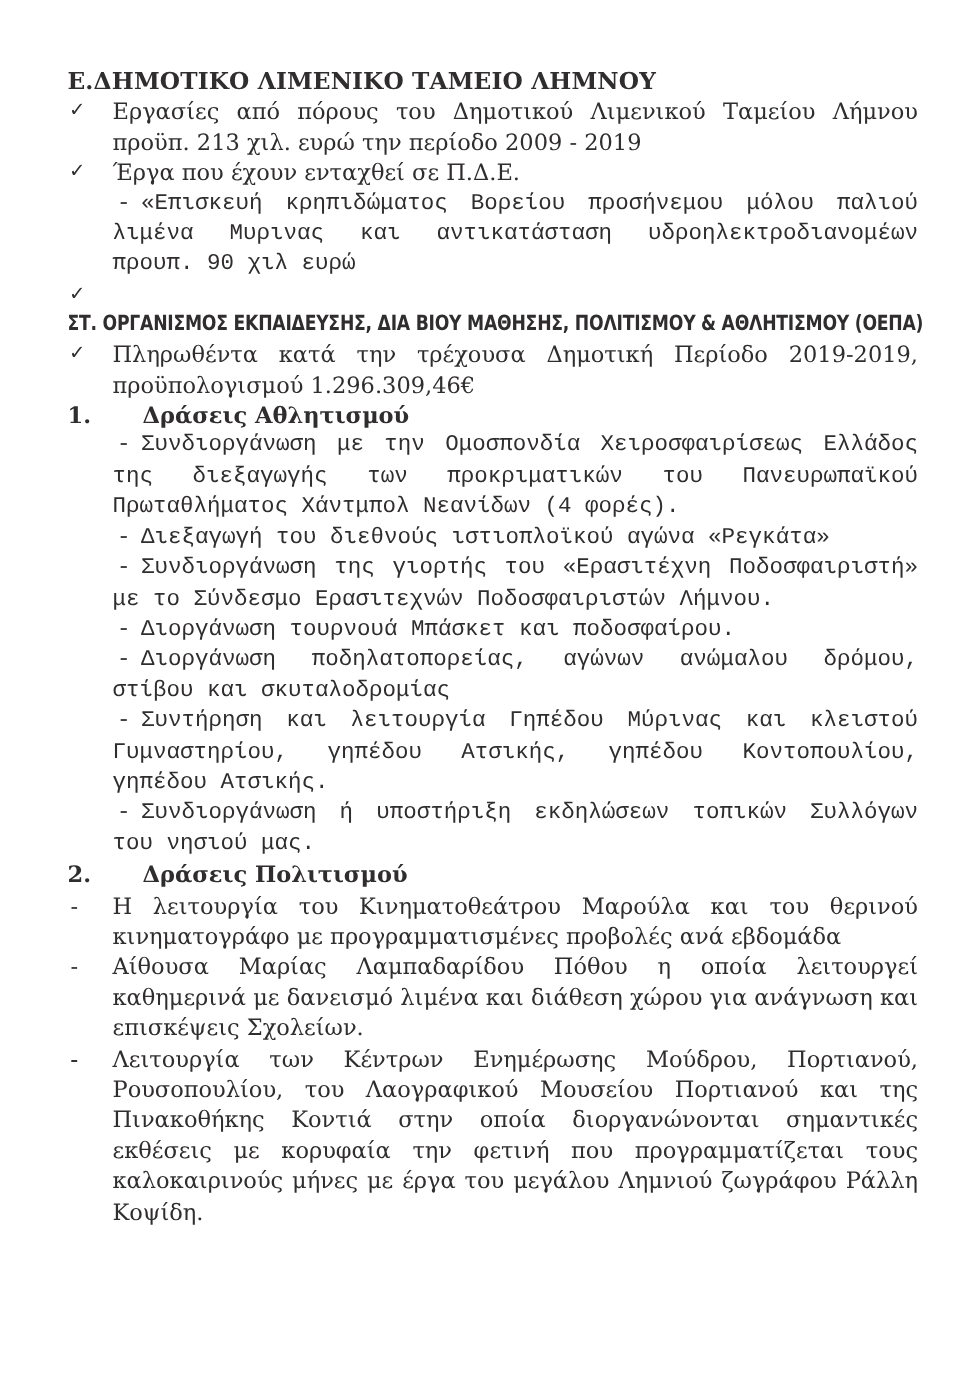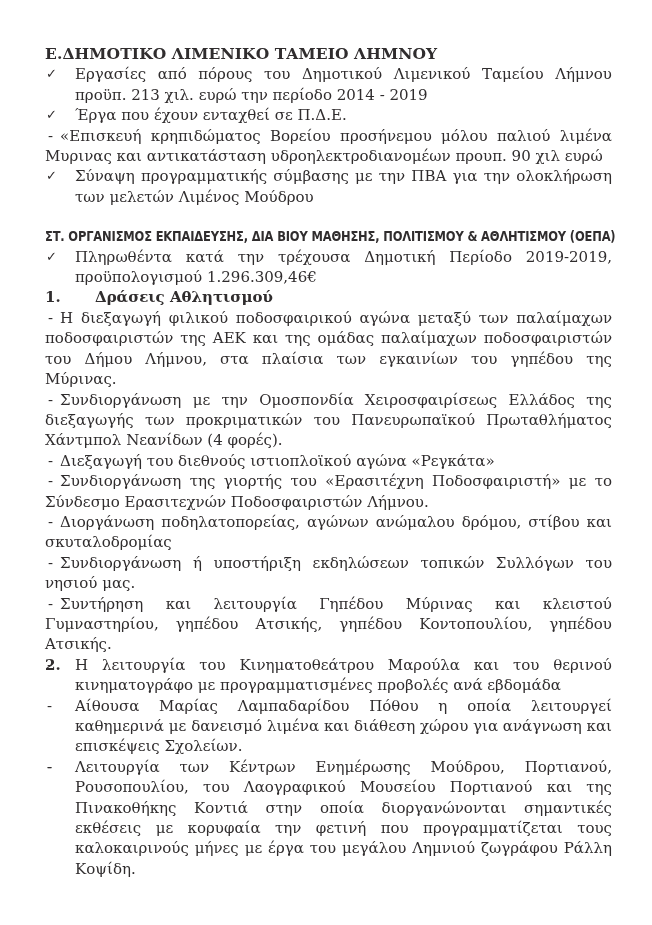--- a/index.html
+++ b/index.html
@@ -33,48 +33,48 @@
   }
   .item { text-align: justify; }
   .check-item { position: relative; padding-left: 30px; }
   .check-item .check-marker {
     position: absolute;
     left: 1px;
     top: 0;
     font-family: "DejaVu Sans", sans-serif;
     font-size: 13px;
   }
-  .dash-indented { text-indent: 3px; }
+  .dash-indented { margin-left: 30px; text-indent: 3px; font-family: Liberation Mono, monospace; }
   .dash-indented .inline-dash { margin-right: 7px; }
   .dash-margin { position: relative; padding-left: 30px; }
   .dash-margin .dash-left { position: absolute; left: 2px; top: 0; }
   .numbered-heading { position: relative; padding-left: 50px; font-weight: bold; }
   .numbered-heading .item-number { position: absolute; left: 0; top: 0; }
 </style>
 </head>
 <body>
 
 <div class="page">
     <section class="doc-section">
       <div class="section-title title-serif">Ε.ΔΗΜΟΤΙΚΟ ΛΙΜΕΝΙΚΟ ΤΑΜΕΙΟ ΛΗΜΝΟΥ</div>
-      <div class="item check-item"><span class="check-marker">✓</span><span class="item-text">Εργασίες από πόρους του Δημοτικού Λιμενικού Ταμείου Λήμνου προϋπ. 213 χιλ. ευρώ την περίοδο 2014 - 2019</span></div>
+      <div class="item check-item"><span class="check-marker">✓</span><span class="item-text">Εργασίες από πόρους του Δημοτικού Λιμενικού Ταμείου Λήμνου προϋπ. 213 χιλ. ευρώ την περίοδο 2009 - 2019</span></div>
       <div class="item check-item"><span class="check-marker">✓</span><span class="item-text">Έργα που έχουν ενταχθεί σε Π.Δ.Ε.</span></div>
       <div class="item dash-indented"><span class="inline-dash">-</span><span class="item-text">«Επισκευή κρηπιδώματος Βορείου προσήνεμου μόλου παλιού λιμένα Μυρινας και αντικατάσταση υδροηλεκτροδιανομέων προυπ. 90 χιλ ευρώ</span></div>
-      <div class="item check-item"><span class="check-marker">✓</span><span class="item-text">Σύναψη προγραμματικής σύμβασης με την ΠΒΑ για την ολοκλήρωση των με­λετών Λιμένος Μούδρου</span></div>
+      <div class="item check-item"><span class="check-marker">✓</span></div>
     </section>
     <section class="doc-section">
       <div class="section-title title-condensed">ΣΤ. ΟΡΓΑΝΙΣΜΟΣ ΕΚΠΑΙΔΕΥΣΗΣ, ΔΙΑ ΒΙΟΥ ΜΑΘΗΣΗΣ, ΠΟΛΙΤΙΣΜΟΥ &amp; ΑΘΛΗΤΙΣΜΟΥ (ΟΕΠΑ)</div>
       <div class="item check-item"><span class="check-marker">✓</span><span class="item-text">Πληρωθέντα κατά την τρέχουσα Δημοτική Περίοδο 2019-2019, προϋπολογι­σμού 1.296.309,46€</span></div>
       <div class="item numbered-heading"><span class="item-number">1.</span><span class="heading-label">Δράσεις Αθλητισμού</span></div>
-      <div class="item dash-indented"><span class="inline-dash">-</span><span class="item-text">Η διεξαγωγή φιλικού ποδοσφαιρικού αγώνα μεταξύ των παλαίμαχων πο­δοσφαιριστών της ΑΕΚ και της ομάδας παλαίμαχων ποδοσφαιριστών του Δήμου Λήμνου, στα πλαίσια των εγκαινίων του γηπέδου της Μύρινας.</span></div>
       <div class="item dash-indented"><span class="inline-dash">-</span><span class="item-text">Συνδιοργάνωση με την Ομοσπονδία Χειροσφαιρίσεως Ελλάδος της διεξα­γωγής των προκριματικών του Πανευρωπαϊκού Πρωταθλήματος Χάντμπολ Νεανίδων (4 φορές).</span></div>
       <div class="item dash-indented"><span class="inline-dash">-</span><span class="item-text">Διεξαγωγή του διεθνούς ιστιοπλοϊκού αγώνα «Ρεγκάτα»</span></div>
       <div class="item dash-indented"><span class="inline-dash">-</span><span class="item-text">Συνδιοργάνωση της γιορτής του «Ερασιτέχνη Ποδοσφαιριστή» με το Σύν­δεσμο Ερασιτεχνών Ποδοσφαιριστών Λήμνου.</span></div>
+      <div class="item dash-indented"><span class="inline-dash">-</span><span class="item-text">Διοργάνωση τουρνουά Μπάσκετ και ποδοσφαίρου.</span></div>
       <div class="item dash-indented"><span class="inline-dash">-</span><span class="item-text">Διοργάνωση ποδηλατοπορείας, αγώνων ανώμαλου δρόμου, στίβου και σκυταλοδρομίας</span></div>
+      <div class="item dash-indented"><span class="inline-dash">-</span><span class="item-text">Συντήρηση και λειτουργία Γηπέδου Μύρινας και κλειστού Γυμναστηρίου, γηπέδου Ατσικής, γηπέδου Κοντοπουλίου, γηπέδου Ατσικής.</span></div>
       <div class="item dash-indented"><span class="inline-dash">-</span><span class="item-text">Συνδιοργάνωση ή υποστήριξη εκδηλώσεων τοπικών Συλλόγων του νησιού μας.</span></div>
-      <div class="item dash-indented"><span class="inline-dash">-</span><span class="item-text">Συντήρηση και λειτουργία Γηπέδου Μύρινας και κλειστού Γυμναστηρίου, γηπέδου Ατσικής, γηπέδου Κοντοπουλίου, γηπέδου Ατσικής.</span></div>
-      <div class="item numbered-heading"><span class="item-number">2.</span></div>
+      <div class="item numbered-heading"><span class="item-number">2.</span><span class="heading-label">Δράσεις Πολιτισμού</span></div>
       <div class="item dash-margin"><span class="dash-left">-</span><span class="item-text">Η λειτουργία του Κινηματοθεάτρου Μαρούλα και του θερινού κινηματο­γράφο με προγραμματισμένες προβολές ανά εβδομάδα</span></div>
       <div class="item dash-margin"><span class="dash-left">-</span><span class="item-text">Αίθουσα Μαρίας Λαμπαδαρίδου Πόθου η οποία λειτουργεί καθημερινά με δανεισμό λιμένα και διάθεση χώρου για ανάγνωση και επισκέψεις Σχολείων.</span></div>
       <div class="item dash-margin"><span class="dash-left">-</span></div>
       <div class="item dash-margin"><span class="dash-left">-</span><span class="item-text">Λειτουργία των Κέντρων Ενημέρωσης Μούδρου, Πορτιανού, Ρουσοπουλίου, του Λαογραφικού Μουσείου Πορτιανού και της Πινακοθήκης Κοντιά στην οποία διοργανώνονται σημαντικές εκθέσεις με κορυφαία την φετινή που προ­γραμματίζεται τους καλοκαιρινούς μήνες με έργα του μεγάλου Λημνιού ζω­γράφου Ράλλη Κοψίδη.</span></div>
     </section>
   </div>
 
 </body></html>

